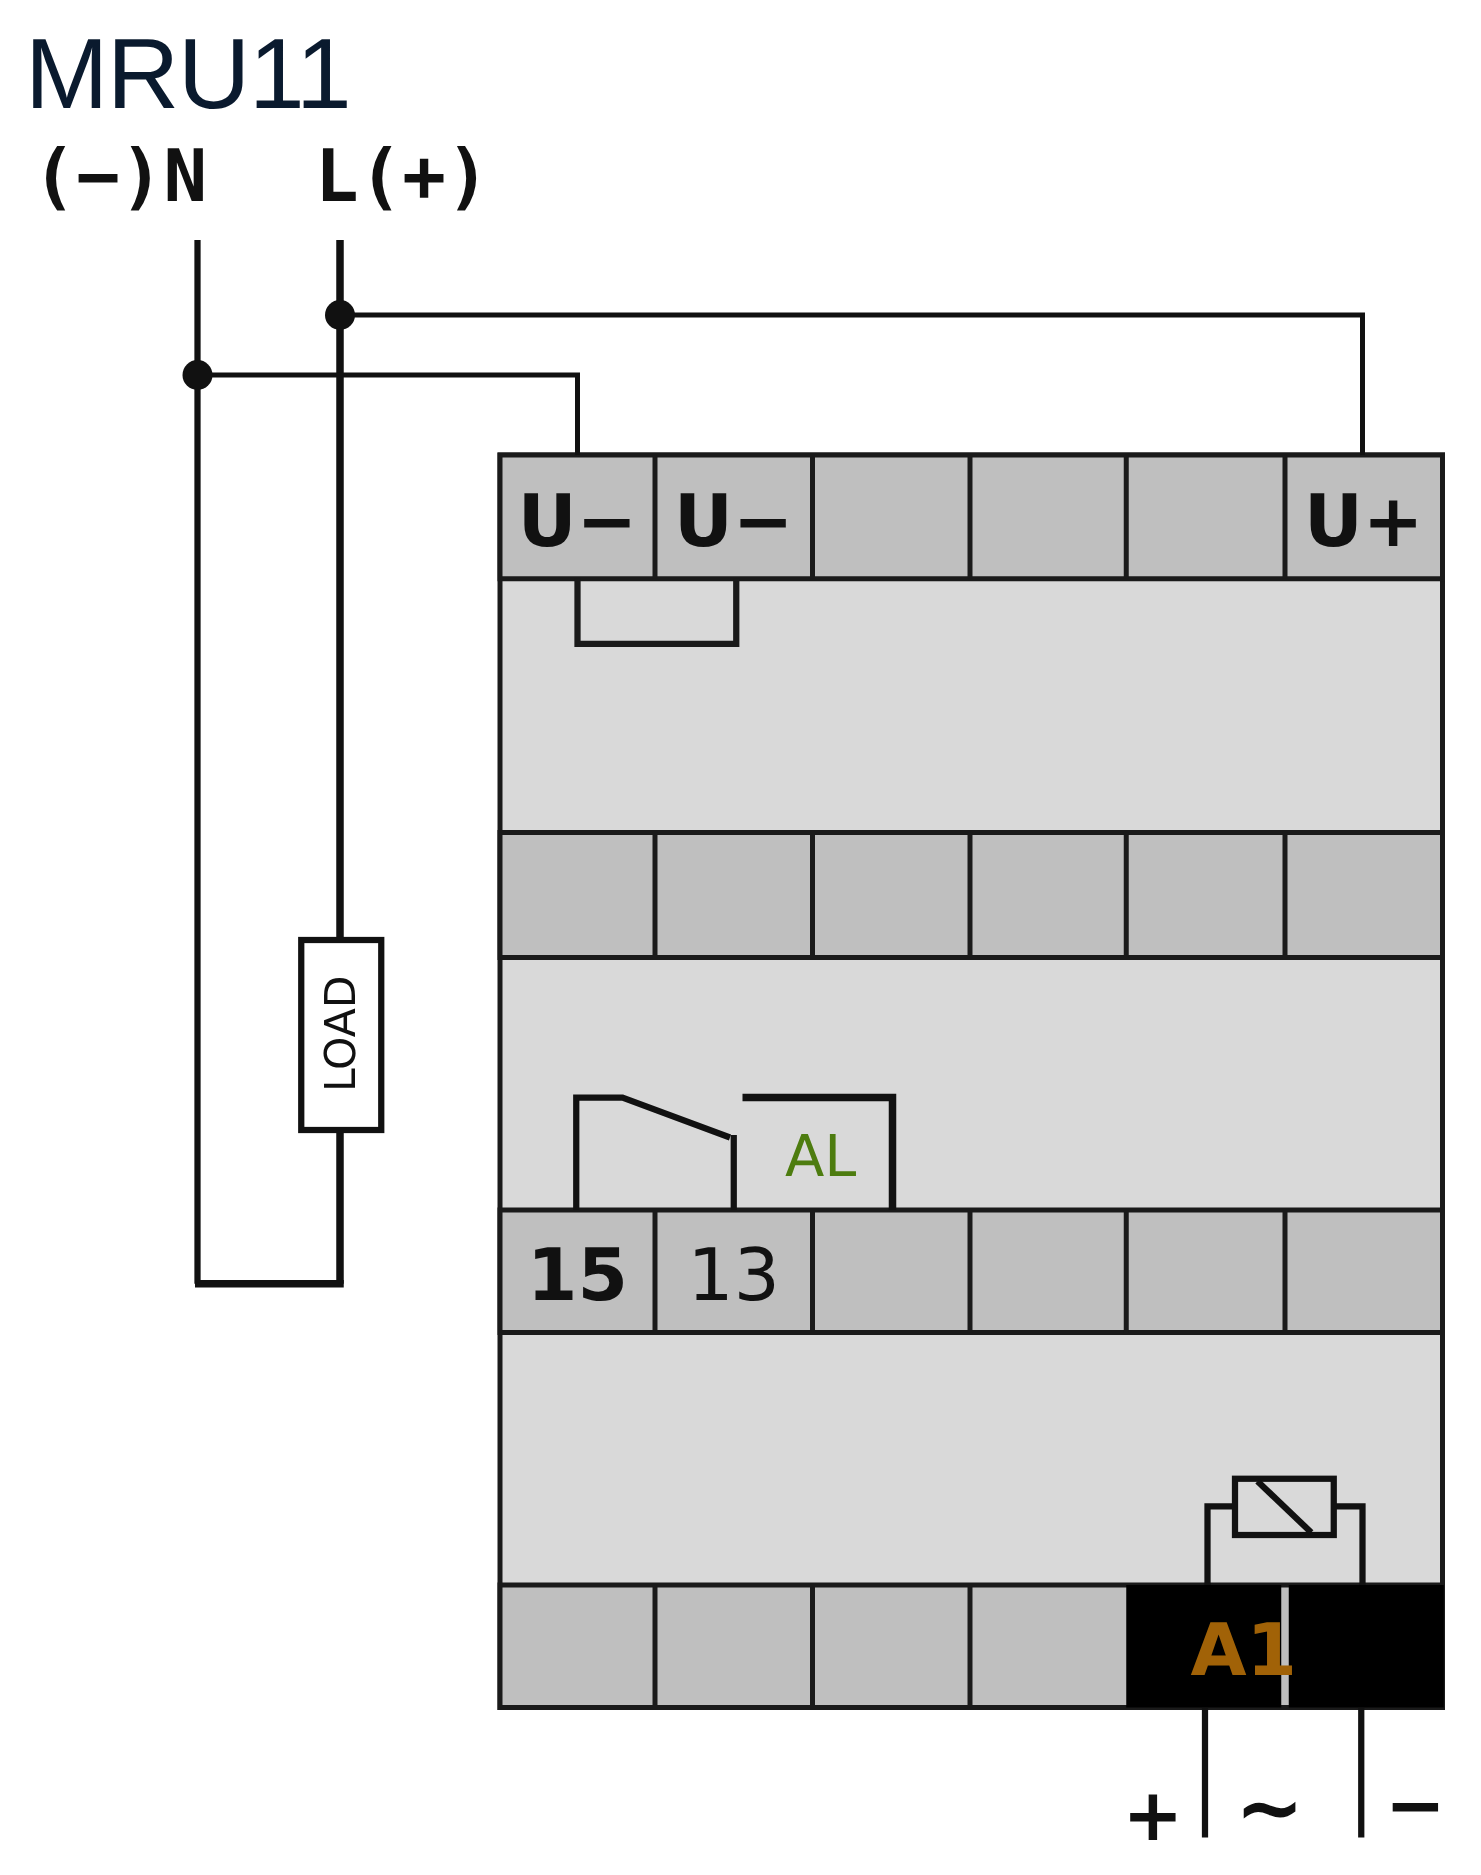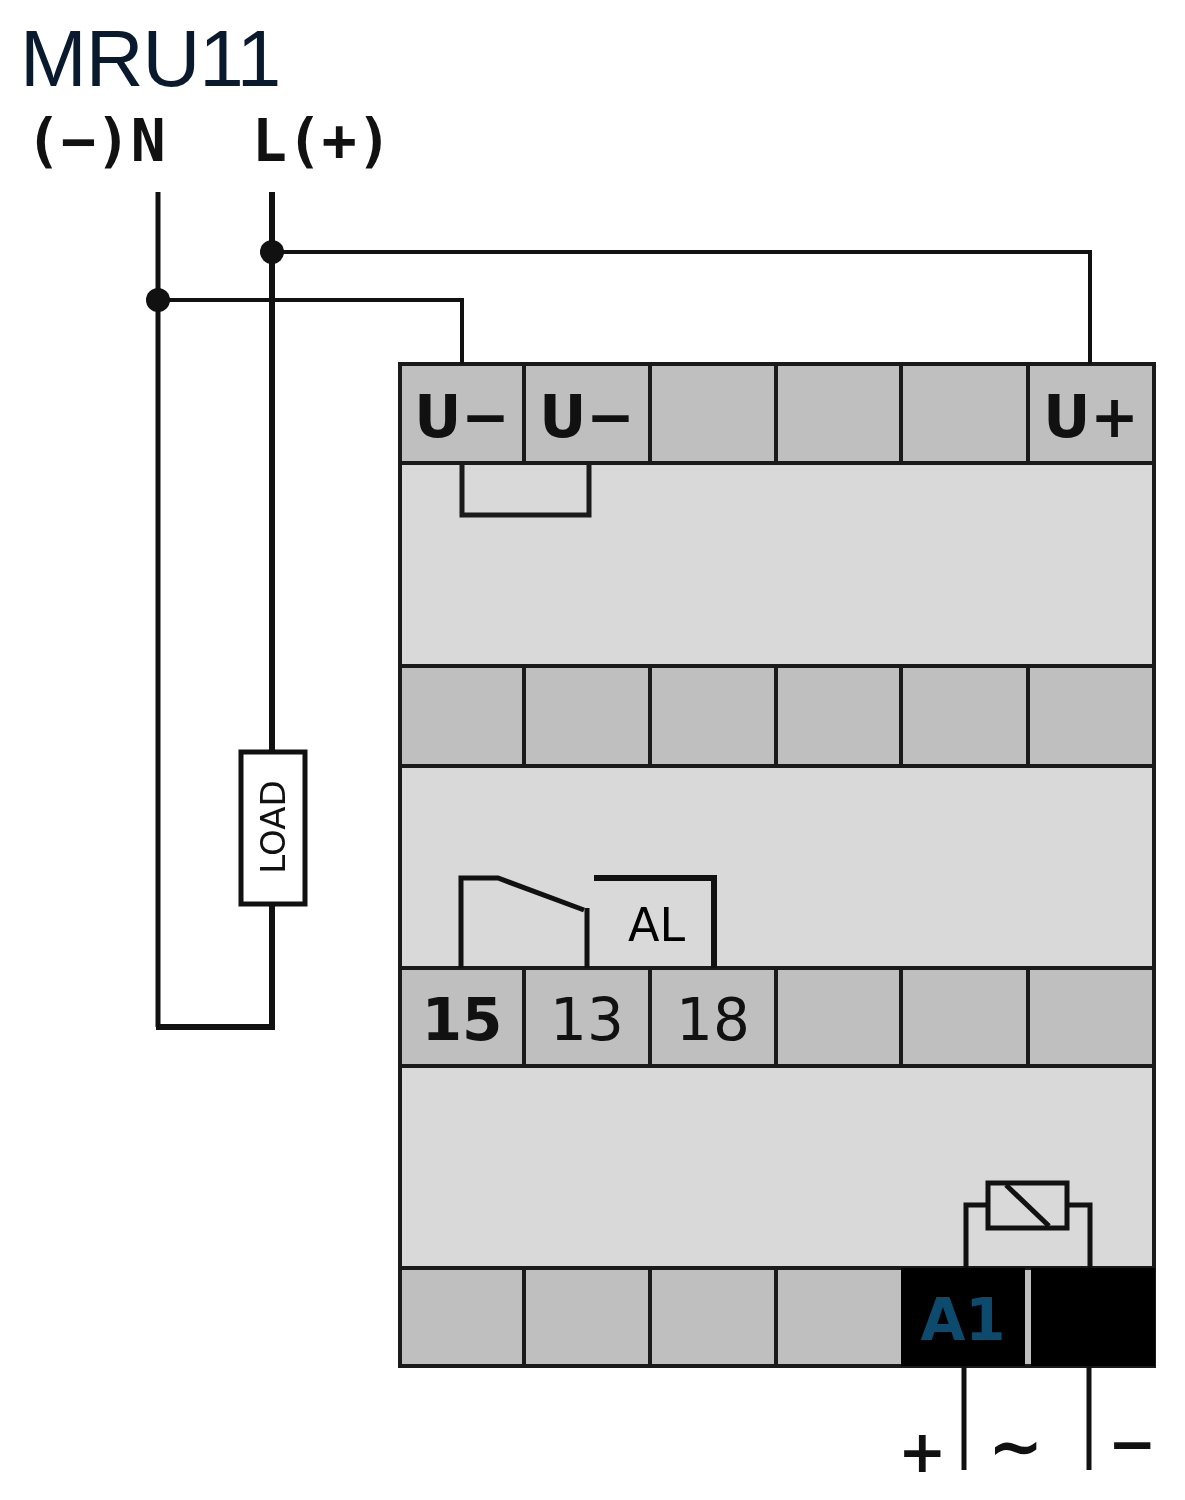--- a/index.html
+++ b/index.html
@@ -11,22 +11,22 @@
     color: #0a1a2e; letter-spacing: -1px;
   }
   .supply-label {
     position: absolute; top: 108px; font-family: "DejaVu Sans Mono", monospace;
     font-size: 58px; line-height: 66px; color: #111; font-weight: bold;
   }
   .term-label {
     position: absolute; font-family: "DejaVu Sans", sans-serif; font-weight: bold;
     font-size: 58px; line-height: 60px; color: #111; text-align: center;
   }
-  .term-label.inv { color: #0c4a6e; }
-  .al-label { position: absolute; font-family: "DejaVu Sans", sans-serif; font-size: 46px; color: #000000; }
+  .term-label.inv { color: #a16207; margin-left: 32px; }
+  .al-label { position: absolute; font-family: "DejaVu Sans", sans-serif; font-size: 46px; color: #4d7c0f; }
   .load-label {
     position: absolute; left: 248px; top: 812px; width: 50px; height: 30px;
     font-family: "DejaVu Sans", sans-serif; font-size: 34px; color:#111;
     transform-origin: center center; transform: rotate(-90deg);
     display:flex; align-items:center; justify-content:center; white-space: nowrap;
   }
   .pol { position: absolute; font-family: "DejaVu Sans", sans-serif; font-weight: bold; color:#111; }
 </style>
 </head>
 <body>
@@ -98,21 +98,20 @@
     <line x1="964" y1="1366" x2="964" y2="1470" stroke="#111" stroke-width="5"></line>
     <line x1="1089" y1="1366" x2="1089" y2="1470" stroke="#111" stroke-width="5"></line>
   </svg>
 
   <div class="term-label" style="left:400px;top:387px;width:124px;">U−</div>
   <div class="term-label" style="left:524px;top:387px;width:126px;">U−</div>
   <div class="term-label" style="left:1028px;top:387px;width:126px;">U+</div>
 
   <div class="term-label" style="left:400px;top:990px;width:124px;font-weight:bold;">15</div>
   <div class="term-label" style="left:524px;top:990px;width:126px;font-weight:normal;">13</div>
-  <div class="term-label" style="left:650px;top:990px;width:126px;font-weight:normal;">18</div>
 
   <div class="al-label" style="left:628px;top:898px;">AL</div>
 
   <div class="term-label inv" style="left:901px;top:1290px;width:124px;">A1</div>
 
   <div class="load-label">LOAD</div>
 
   <div class="pol" style="left:898px;top:1418px;font-size:58px;">+</div>
   <div class="pol" style="left:988px;top:1408px;font-size:66px;">∼</div>
   <div class="pol" style="left:1108px;top:1410px;font-size:58px;">−</div>

